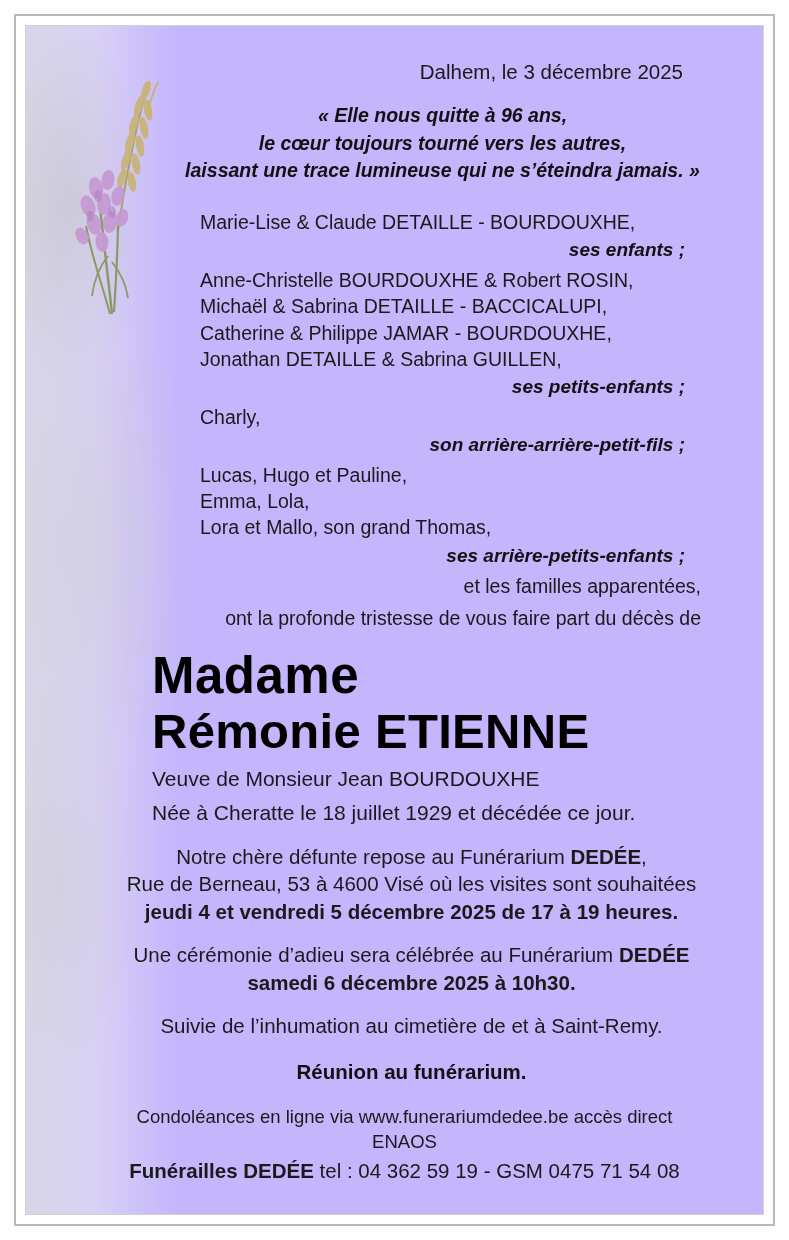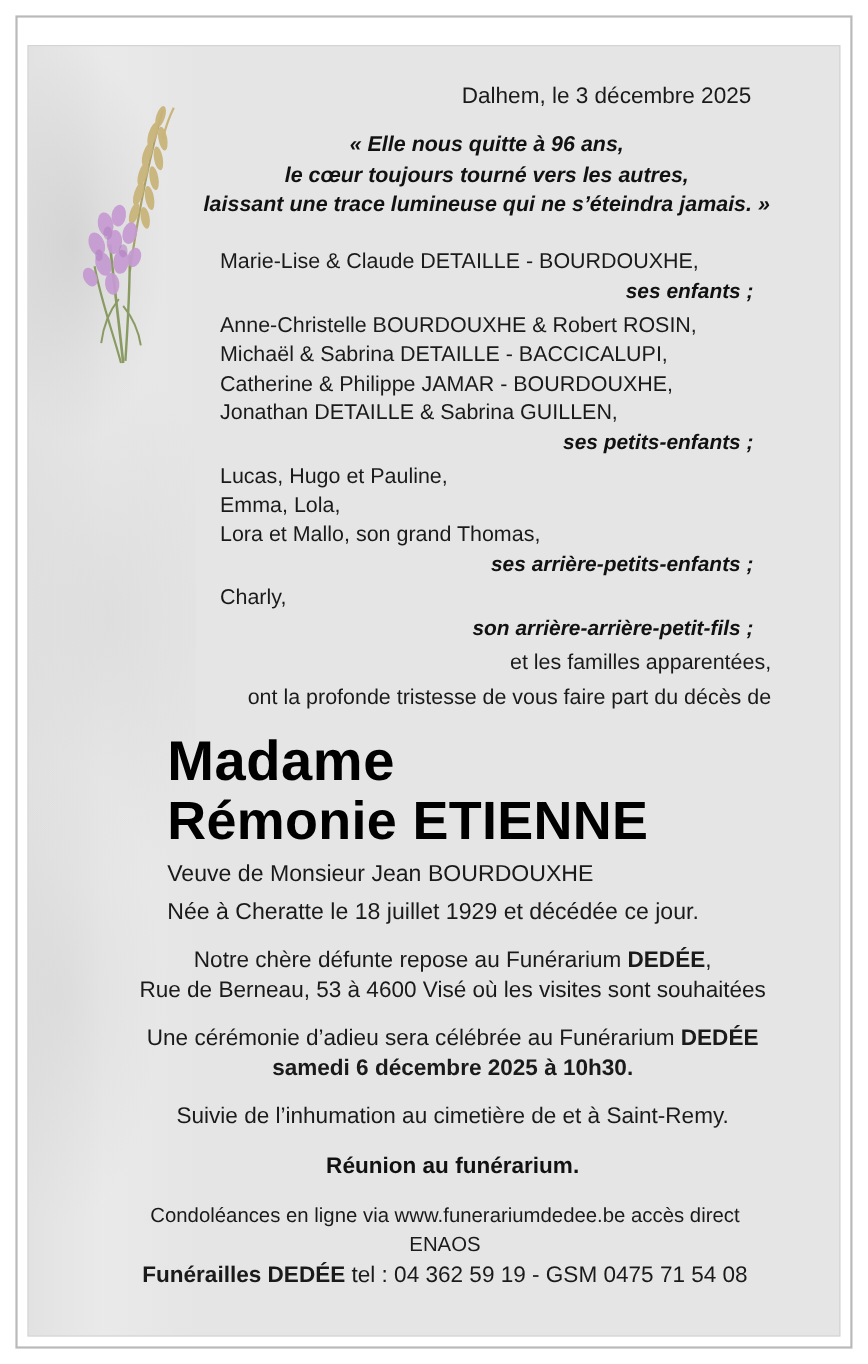--- a/index.html
+++ b/index.html
@@ -27,23 +27,22 @@
     width: 100%;
     height: 100%;
     box-sizing: border-box;
     border: 2px solid #b9b9b9;
     background: #ffffff;
   }
   .inner-frame {
     position: absolute;
     inset: 9px;
     border: 1px solid #d2d2d2;
-    background: #e5e5e5;
+    background: #c4b5fd;
     overflow: hidden;
-    margin-top: 16px;
   }
 
   
   .deco-band {
     position: absolute;
     left: 0;
     top: 0;
     bottom: 0;
     width: 152px;
     background:
@@ -256,45 +255,46 @@
 
           <div class="group">
             <div class="nm">Anne-Christelle BOURDOUXHE &amp; Robert ROSIN,</div>
             <div class="nm">Michaël &amp; Sabrina DETAILLE - BACCICALUPI,</div>
             <div class="nm">Catherine &amp; Philippe JAMAR - BOURDOUXHE,</div>
             <div class="nm">Jonathan DETAILLE &amp; Sabrina GUILLEN,</div>
             <div class="role">ses petits-enfants ;</div>
           </div>
 
           <div class="group">
+            <div class="nm">Charly,</div>
+            <div class="role">son arrière-arrière-petit-fils ;</div>
+          </div>
+
+          <div class="group">
             <div class="nm">Lucas, Hugo et Pauline,</div>
             <div class="nm">Emma, Lola,</div>
             <div class="nm">Lora et Mallo, son grand Thomas,</div>
             <div class="role">ses arrière-petits-enfants ;</div>
           </div>
 
-          <div class="group">
-            <div class="nm">Charly,</div>
-            <div class="role">son arrière-arrière-petit-fils ;</div>
-          </div>
-
         </div>
 
         <div class="center-small">et les familles apparentées,</div>
         <div class="center-small">ont la profonde tristesse de vous faire part du décès de</div>
 
         <div class="madame">Madame</div>
         <div class="deceased">Rémonie ETIENNE</div>
 
         <div class="sub">Veuve de Monsieur Jean BOURDOUXHE</div>
         <div class="sub">Née à Cheratte le 18 juillet 1929 et décédée ce jour.</div>
 
         <div class="para">
           <span>Notre chère défunte repose au Funérarium </span><b>DEDÉE</b><span>,</span><br>
           <span>Rue de Berneau, 53 à 4600 Visé où les visites sont souhaitées</span><br>
+          <b>jeudi 4 et vendredi 5 décembre 2025 de 17 à 19 heures.</b>
         </div>
 
         <div class="para">
           <span>Une cérémonie d’adieu sera célébrée au Funérarium </span><b>DEDÉE</b><br>
           <b>samedi 6 décembre 2025 à 10h30.</b>
         </div>
 
         <div class="para">Suivie de l’inhumation au cimetière de et à Saint-Remy.</div>
 
         <div class="reunion">Réunion au funérarium.</div>

